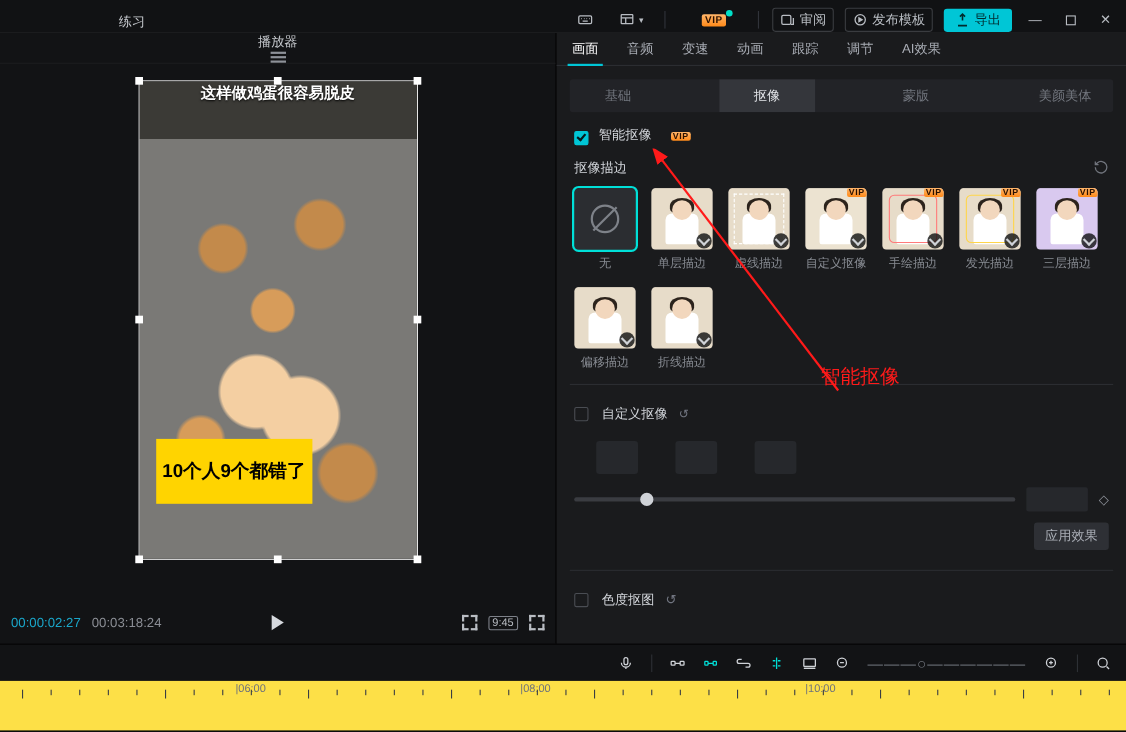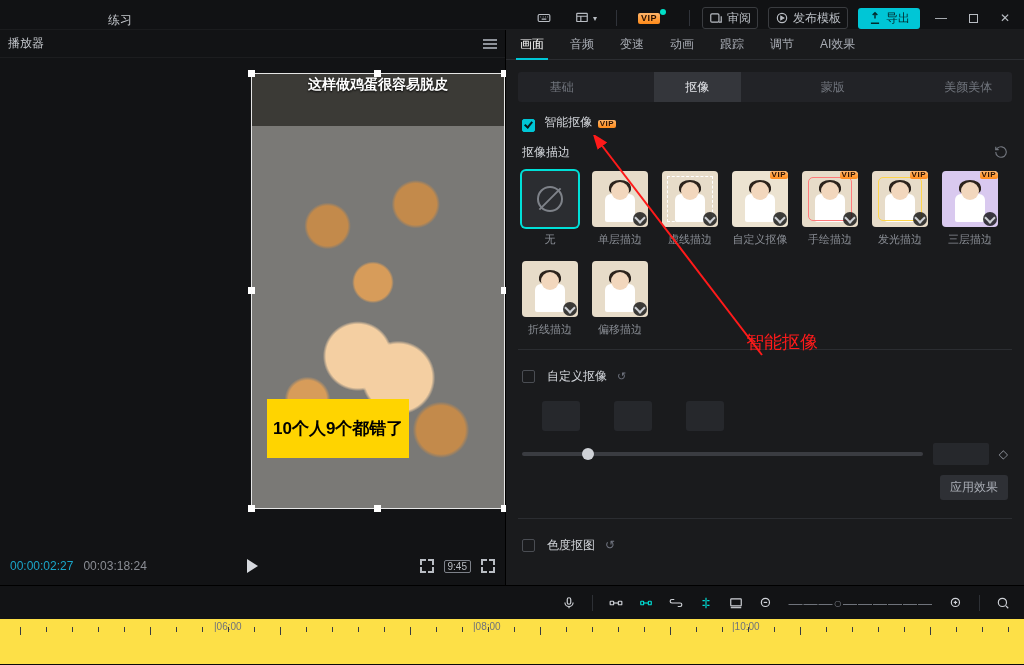--- a/index.html
+++ b/index.html
@@ -4,36 +4,36 @@
 <style>
   html,body{margin:0;padding:0;background:#0b0c0d;font-family:"Microsoft YaHei",Arial,sans-serif;color:#a9adb5;font-size:12px;overflow:hidden;width:1024px;height:665px;}
   *{box-sizing:border-box;}
 
   
   .topbar{height:30px;display:flex;align-items:flex-end;padding:0 8px;background:#111214;border-bottom:1px solid #1b1c1e;}
   .topbar .title{color:#c6c9ce;margin-left:100px;}
   .topbar .right{margin-left:auto;display:flex;align-items:center;gap:10px;}
   .ico-btn{display:flex;align-items:center;justify-content:center;height:22px;min-width:24px;padding:0 6px;border:1px solid transparent;border-radius:3px;color:#b9bdc3;cursor:pointer;font-size:12px;gap:4px;}
   .ico-btn.boxed{border-color:#3a3c40;}
-  .vip-badge{background:#ff8a00;background:linear-gradient(180deg,#ffb56a 0%,#ff8a19 100%);color:#2b1100;font-size:9px;font-weight:700;border-radius:2px;padding:1px 3px;letter-spacing:0.5px;margin-left:2px;display:inline-block;line-height:1;}
+  .vip-badge{background:#ff8a00;background:linear-gradient(180deg,#ffb56a 0%,#ff8a19 100%);color:#2b1100;font-size:9px;font-weight:700;border-radius:2px;padding:1px 3px;letter-spacing:0.5px;margin-left:14px;display:inline-block;line-height:1;}
   .vip-badge.small{font-size:8px;padding:0 2px;}
   .vip-dot{width:6px;height:6px;background:#00e0c8;border-radius:50%;position:relative;top:-6px;left:-4px;}
   .export-btn{background:#00c6d6;color:#002b2e;display:flex;align-items:center;gap:4px;padding:2px 10px;border-radius:3px;cursor:pointer;font-size:12px;}
   .sep{width:1px;height:16px;background:#30333a;margin:0 2px;}
   .win-btn{width:22px;height:22px;display:flex;align-items:center;justify-content:center;color:#b9bdc3;cursor:pointer;}
 
   
   .work{display:flex;height:555px;}
   .player-pane{width:506px;background:#121315;display:flex;flex-direction:column;border-right:1px solid #000;}
-  .player-pane .pane-head{height:28px;display:flex;align-items:center;padding:0 8px;border-bottom:1px solid #1c1d1f;color:#c6c9ce;}
+  .player-pane .pane-head{height:28px;display:flex;align-items:center;padding:0 8px;border-bottom:1px solid #1c1d1f;color:#c6c9ce;flex-direction:column;}
   .player-pane .pane-head .spacer{margin-left:auto;}
   .ham{width:14px;display:flex;flex-direction:column;gap:2px;}
   .ham i{height:2px;background:#8e9299;display:block;}
 
-  .stage{position:relative;flex:1;display:flex;align-items:flex-start;justify-content:flex-end;padding-top:15px;}
+  .stage{position:relative;flex:1;display:flex;align-items:flex-start;justify-content:center;padding-top:15px;}
   .frame{position:relative;width:254px;height:436px;border:1px solid #e6e6e6;}
   .frame .handle{position:absolute;width:7px;height:7px;background:#fff;}
   .h-tl{top:-4px;left:-4px;} .h-tr{top:-4px;right:-4px;}
   .h-bl{bottom:-4px;left:-4px;} .h-br{bottom:-4px;right:-4px;}
   .h-t{top:-4px;left:calc(50% - 4px);} .h-b{bottom:-4px;left:calc(50% - 4px);}
   .h-l{left:-4px;top:calc(50% - 4px);} .h-r{right:-4px;top:calc(50% - 4px);}
   .video-mock{position:absolute;inset:0;background:
      radial-gradient(circle at 42% 65%, #f4cfa2 0 10%,transparent 11%),
      radial-gradient(circle at 58% 70%, #f4cfa2 0 10%,transparent 11%),
      radial-gradient(circle at 30% 35%, #c38a4b 0 6%,transparent 7%),
@@ -344,32 +344,32 @@
 
       <div class="thumb">
         <div class="box">
             <div class="pax">
               <span class="hair"></span>
               <span class="head"></span>
               <span class="body"></span>
             </div>
             <span class="dl-badge"></span>
           </div>
+        <span>偏移描边</span>
+      </div>
+      <div class="thumb">
+        <div class="box">
+            <div class="pax">
+              <span class="hair"></span>
+              <span class="head"></span>
+              <span class="body"></span>
+            </div>
+            <span class="dl-badge"></span>
+          </div>
         <span>折线描边</span>
-      </div>
-      <div class="thumb">
-        <div class="box">
-            <div class="pax">
-              <span class="hair"></span>
-              <span class="head"></span>
-              <span class="body"></span>
-            </div>
-            <span class="dl-badge"></span>
-          </div>
-        <span>偏移描边</span>
       </div>
     </div>
 
     <div class="hr"></div>
 
     <div class="cust-row">
       <span class="chk"></span>
       <span>自定义抠像</span>
       <span class="tiny-reset">↺</span>
     </div>

